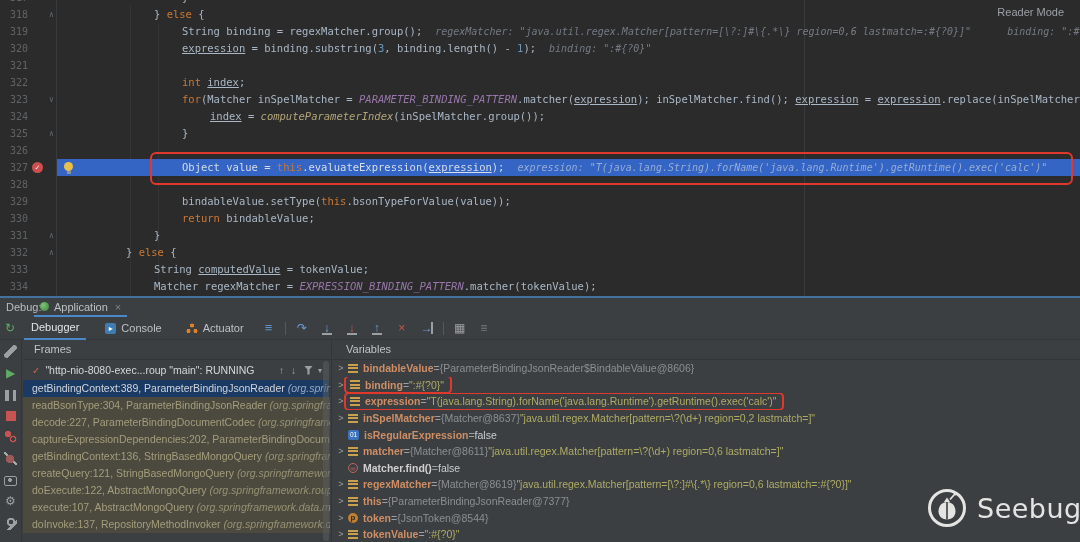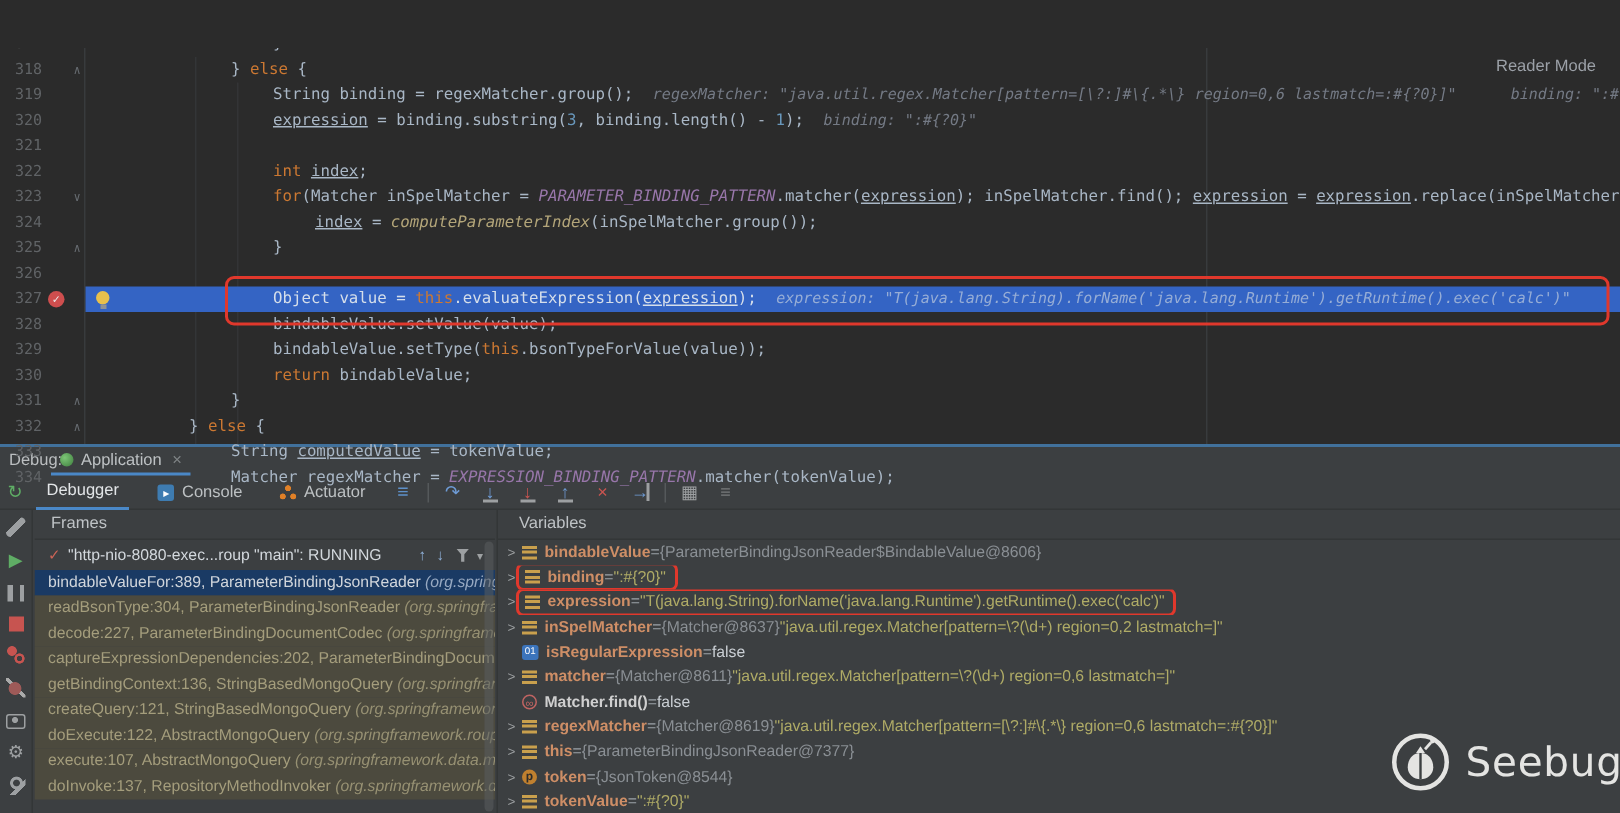--- a/index.html
+++ b/index.html
@@ -1,20 +1,20 @@
 <!DOCTYPE html>
 <html><head>
 <meta charset="utf-8">
 <style>
   html,body{margin:0;padding:0;background:#1e1e1e;}
   #root{position:relative;width:1080px;height:542px;overflow:hidden;background:#2B2B2B;
         font-family:"Liberation Sans",sans-serif;-webkit-font-smoothing:antialiased;}
 
   
-  #editor{position:absolute;left:0;top:0;width:1080px;height:296px;overflow:hidden;margin-top:32px;}
+  #editor{position:absolute;left:0;top:0;width:1080px;height:296px;overflow:hidden;}
   .vguide{position:absolute;top:0;bottom:0;width:1px;background:#383B3D;}
   .code-line{position:absolute;left:0;width:1080px;height:17px;
              font-family:"DejaVu Sans Mono",monospace;font-size:10.5px;line-height:17px;white-space:pre;}
   .hlbar{position:absolute;left:57px;right:0;top:0;bottom:0;background:#3464C4;z-index:0;}
   .lnum{position:absolute;left:0;top:0;width:28px;text-align:right;color:#606366;font-size:10px;z-index:1;}
   .fold{position:absolute;left:46px;top:0;width:11px;text-align:center;color:#666B70;font-size:8px;z-index:1;}
   .bp{position:absolute;left:32px;top:3px;width:11px;height:11px;background:#CE4E4E;border-radius:50%;z-index:1;}
   .bpcheck{position:absolute;left:0;top:0;width:11px;text-align:center;color:#EDEDED;font-size:8px;line-height:11px;}
   .bulb{position:absolute;left:64px;top:3px;width:9px;height:9px;background:#E8C04C;border-radius:50%;z-index:1;}
   .bulb::after{content:"";position:absolute;left:2.5px;top:8.5px;width:4px;height:3px;background:#8E9296;}
@@ -124,21 +124,21 @@
         <div class="code-line" style="top: 6px;"><span class="lnum">318</span><span class="fold">∧</span><span class="segs" style="left: 154px;"><span class="p">} </span><span class="k">else</span><span class="p"> {</span></span></div>
         <div class="code-line" style="top: 23px;"><span class="lnum">319</span><span class="segs" style="left: 182px;"><span class="p">String binding = regexMatcher.group();</span><span class="h">regexMatcher: "java.util.regex.Matcher[pattern=[\?:]#\{.*\} region=0,6 lastmatch=:#{?0}]"      binding: ":#</span></span></div>
         <div class="code-line" style="top: 40px; padding-left: 11px;"><span class="lnum">320</span><span class="segs" style="left: 182px;"><span class="u">expression</span><span class="p"> = binding.substring(</span><span class="n">3</span><span class="p">, binding.length() - </span><span class="n">1</span><span class="p">);</span><span class="h">binding: ":#{?0}"</span></span></div>
         <div class="code-line" style="top: 57px;"><span class="lnum">321</span><span class="segs" style="left: 182px;"></span></div>
         <div class="code-line" style="top: 74px;"><span class="lnum">322</span><span class="segs" style="left: 182px;"><span class="k">int </span><span class="u">index</span><span class="p">;</span></span></div>
         <div class="code-line" style="top: 91px;"><span class="lnum">323</span><span class="fold">∨</span><span class="segs" style="left: 182px;"><span class="k">for</span><span class="p">(Matcher inSpelMatcher = </span><span class="c">PARAMETER_BINDING_PATTERN</span><span class="p">.matcher(</span><span class="u">expression</span><span class="p">); inSpelMatcher.find(); </span><span class="u">expression</span><span class="p"> = </span><span class="u">expression</span><span class="p">.replace(inSpelMatcher.gr</span></span></div>
         <div class="code-line" style="top: 108px;"><span class="lnum">324</span><span class="segs" style="left: 210px;"><span class="u">index</span><span class="p"> = </span><span class="sm">computeParameterIndex</span><span class="p">(inSpelMatcher.group());</span></span></div>
         <div class="code-line" style="top: 125px;"><span class="lnum">325</span><span class="fold">∧</span><span class="segs" style="left: 182px;"><span class="p">}</span></span></div>
         <div class="code-line" style="top: 142px;"><span class="lnum">326</span><span class="segs" style="left: 182px;"></span></div>
         <div class="code-line" style="top: 159px;"><div class="hlbar"></div><span class="lnum">327</span><span class="bp"><span class="bpcheck">✓</span></span><span class="bulb"></span><span class="segs" style="left: 182px;"><span class="w">Object value = </span><span class="k">this</span><span class="w">.evaluateExpression(</span><span class="uw">expression</span><span class="w">);</span><span class="hh">expression: "T(java.lang.String).forName('java.lang.Runtime').getRuntime().exec('calc')"</span></span></div>
-        <div class="code-line" style="top: 176px;"><span class="lnum">328</span><span class="segs" style="left: 182px;"><span class="p">bindableValue.setValue(value);</span></span></div>
+        <div class="code-line" style="top: 176px;"><span class="lnum">328</span></div>
         <div class="code-line" style="top: 193px;"><span class="lnum">329</span><span class="segs" style="left: 182px;"><span class="p">bindableValue.setType(</span><span class="k">this</span><span class="p">.bsonTypeForValue(value));</span></span></div>
         <div class="code-line" style="top: 210px;"><span class="lnum">330</span><span class="segs" style="left: 182px;"><span class="k">return </span><span class="p">bindableValue;</span></span></div>
         <div class="code-line" style="top: 227px;"><span class="lnum">331</span><span class="fold">∧</span><span class="segs" style="left: 154px;"><span class="p">}</span></span></div>
         <div class="code-line" style="top: 244px;"><span class="lnum">332</span><span class="fold">∧</span><span class="segs" style="left: 126px;"><span class="p">} </span><span class="k">else</span><span class="p"> {</span></span></div>
         <div class="code-line" style="top: 261px;"><span class="lnum">333</span><span class="segs" style="left: 154px;"><span class="p">String </span><span class="u">computedValue</span><span class="p"> = tokenValue;</span></span></div>
         <div class="code-line" style="top: 278px;"><span class="lnum">334</span><span class="segs" style="left: 154px;"><span class="p">Matcher regexMatcher = </span><span class="c">EXPRESSION_BINDING_PATTERN</span><span class="p">.matcher(tokenValue);</span></span></div>
       </div>
     <div id="line-box"></div>
     <span id="reader-mode">Reader Mode</span>
   </div>
@@ -197,21 +197,21 @@
         <div id="thread-row">
           <span id="thread-check">✓</span>
           <span id="thread-label">"http-nio-8080-exec...roup "main": RUNNING</span>
           <span id="thread-spacer"></span>
           <span class="th-ic">↑</span>
           <span class="th-ic">↓</span>
           <span id="filter-funnel"></span>
           <span id="thread-caret">▾</span>
         </div>
         <div id="frame-rows">
-            <div class="frow fsel"><span class="fm">bindableValueFor:389, ParameterBindingJsonReader </span><span class="fp">(org.springfr</span></div>
+            <div class="frow fsel"><span class="fm">getBindingContext:389, ParameterBindingJsonReader </span><span class="fp">(org.springfr</span></div>
             <div class="frow"><span class="fm">readBsonType:304, ParameterBindingJsonReader </span><span class="fp">(org.springfram</span></div>
             <div class="frow"><span class="fm">decode:227, ParameterBindingDocumentCodec </span><span class="fp">(org.springframe</span></div>
             <div class="frow"><span class="fm">captureExpressionDependencies:202, ParameterBindingDocumen</span><span class="fp"></span></div>
             <div class="frow"><span class="fm">getBindingContext:136, StringBasedMongoQuery </span><span class="fp">(org.springfram</span></div>
             <div class="frow"><span class="fm">createQuery:121, StringBasedMongoQuery </span><span class="fp">(org.springframework</span></div>
             <div class="frow"><span class="fm">doExecute:122, AbstractMongoQuery </span><span class="fp">(org.springframework.roup</span></div>
             <div class="frow"><span class="fm">execute:107, AbstractMongoQuery </span><span class="fp">(org.springframework.data.m</span></div>
             <div class="frow"><span class="fm">doInvoke:137, RepositoryMethodInvoker </span><span class="fp">(org.springframework.d</span></div>
           </div>
         <div id="frames-scrollbar"></div>

